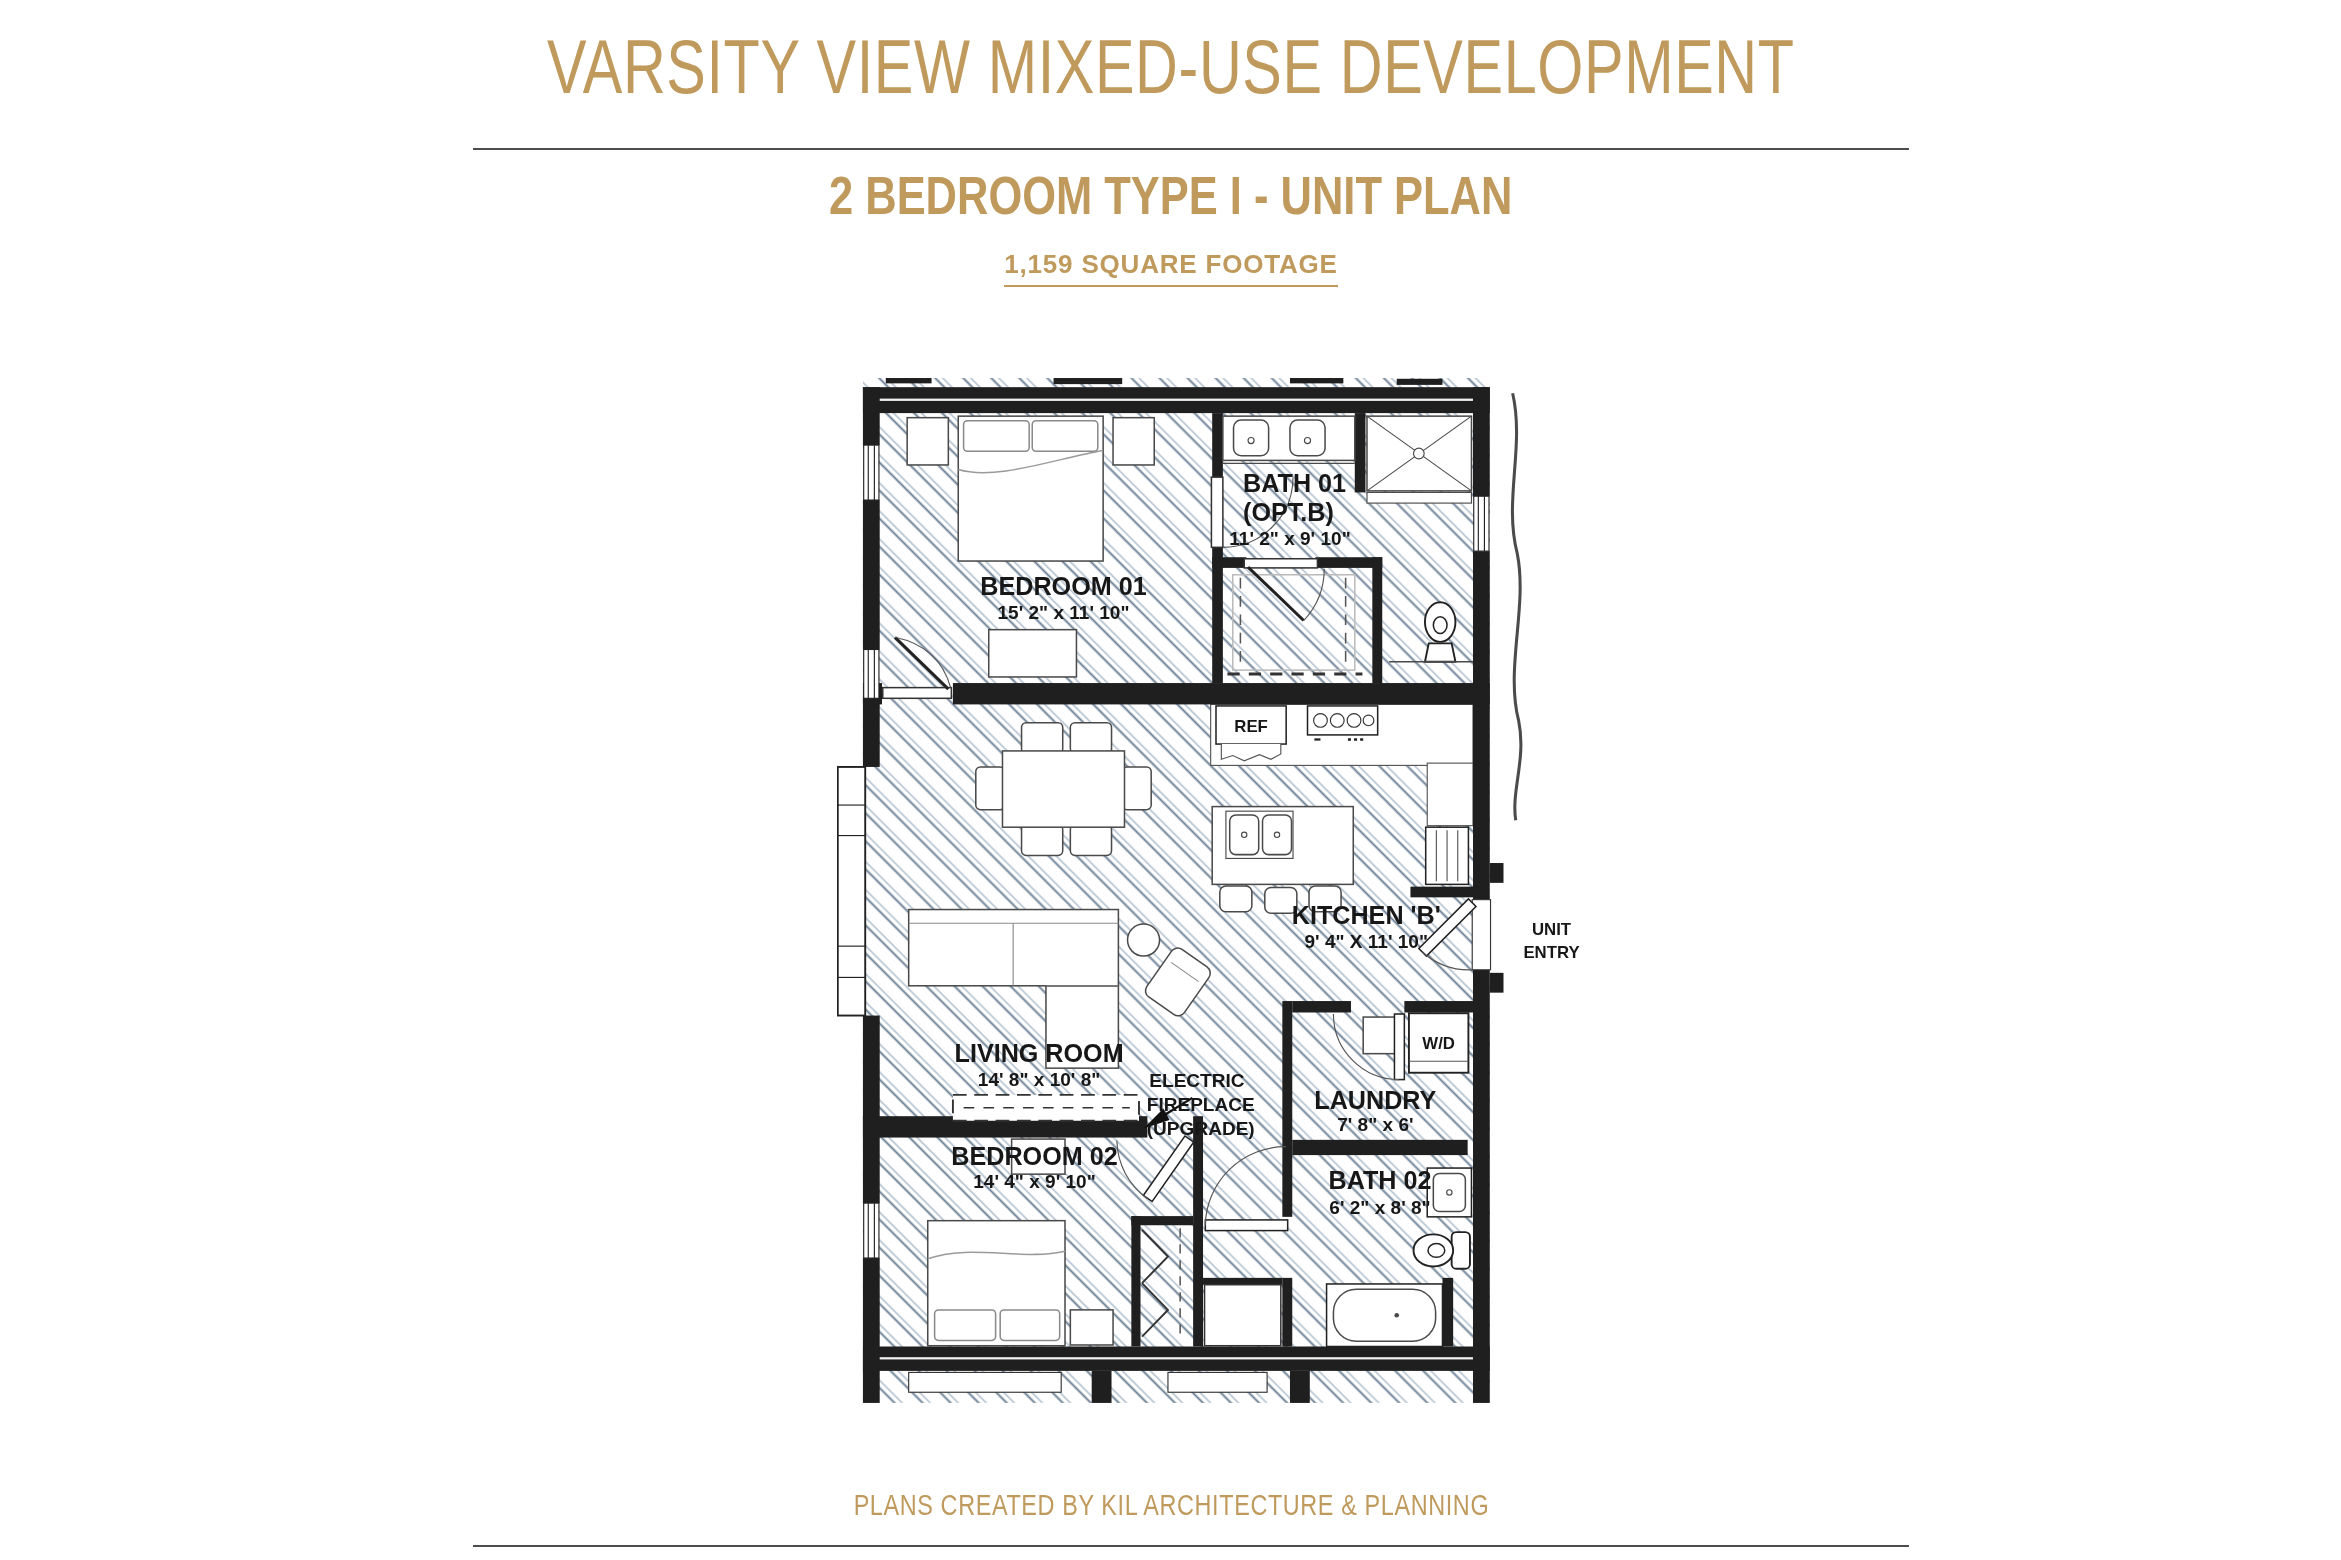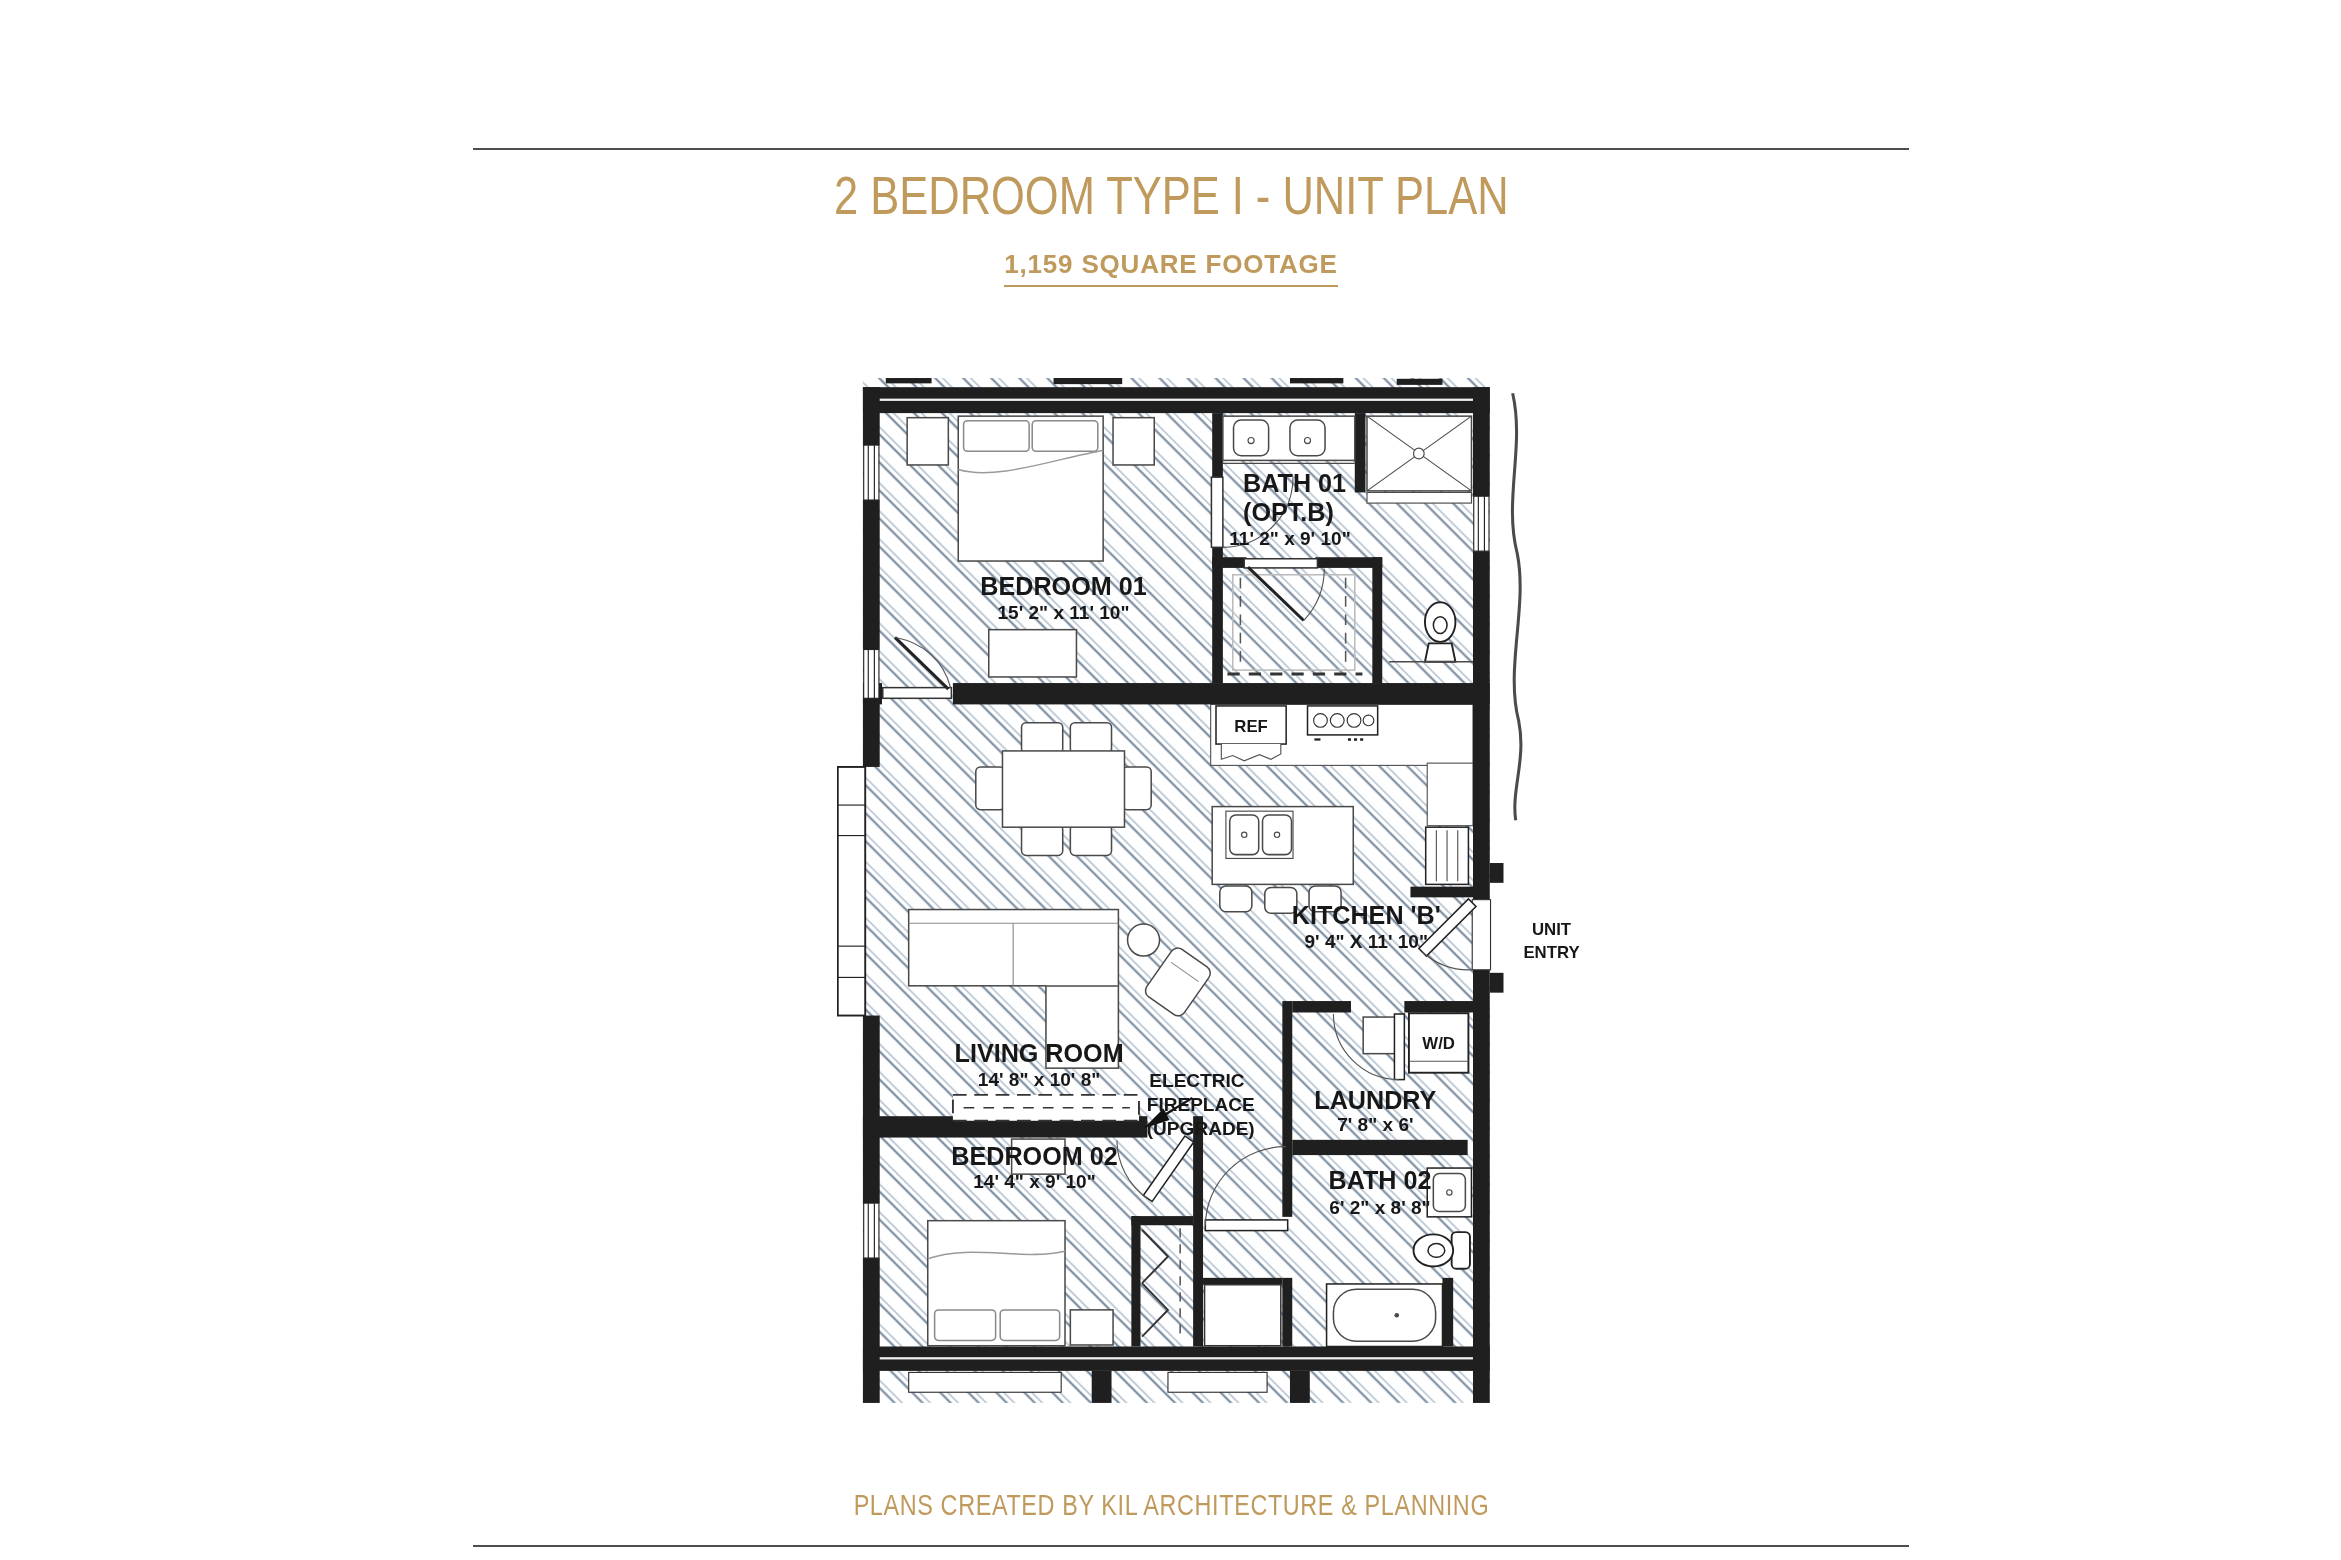--- a/index.html
+++ b/index.html
@@ -3,38 +3,39 @@
 <meta charset="utf-8">
 <style>
   html,body{margin:0;padding:0;background:#ffffff;}
   .page{position:relative;width:2342px;height:1561px;background:#ffffff;overflow:hidden;
         font-family:"Liberation Sans", sans-serif;}
   .gold{color:#bf9a5c;}
   .centerline{position:absolute;left:0;right:0;text-align:center;white-space:nowrap;}
   .condense{display:inline-block;transform:scaleX(0.78);transform-origin:center;white-space:nowrap;}
   .condense2{display:inline-block;transform:scaleX(0.82);transform-origin:center;white-space:nowrap;}
   .title{top:23px;font-size:76px;font-weight:400;letter-spacing:0.8px;}
-  .subtitle{top:165px;font-size:53px;font-weight:400;}
+  .subtitle{top:165px;font-size:53px;font-weight:700;}
   .sqft{top:249px;font-size:26px;font-weight:700;}
   .sqft .u{display:inline-block;border-bottom:2.3px solid #bf9a5c;padding-bottom:5px;letter-spacing:0.8px;}
   .rule{position:absolute;left:473px;width:1436px;height:2.3px;background:#4d4d4d;}
   .rule-top{top:148px;}
   .rule-bottom{top:1545px;}
   .footer{top:1488px;font-size:30px;font-weight:400;letter-spacing:0.8px;}
   .planwrap{position:absolute;left:837px;top:378px;width:758px;height:1028px;}
   svg text{font-family:"Liberation Sans", sans-serif;fill:#171717;}
   .roomlbl{font-size:33px;font-weight:700;letter-spacing:0px;}
   .dimlbl{font-size:25px;font-weight:700;}
   .smalllbl{font-size:22px;font-weight:700;}
 </style>
 </head>
 <body>
 
 <div class="page">
 
+  <div class="centerline title gold"><span class="condense">VARSITY VIEW MIXED-USE DEVELOPMENT</span></div>
 
   <div class="rule rule-top"></div>
 
   <div class="centerline subtitle gold"><span class="condense2">2 BEDROOM TYPE I - UNIT PLAN</span></div>
 
   <div class="centerline sqft gold"><span class="u">1,159 SQUARE FOOTAGE</span></div>
 
   <div class="planwrap">
   <svg width="758" height="1028" viewBox="-34 0 994 1348" xmlns="http://www.w3.org/2000/svg">
     <defs>

